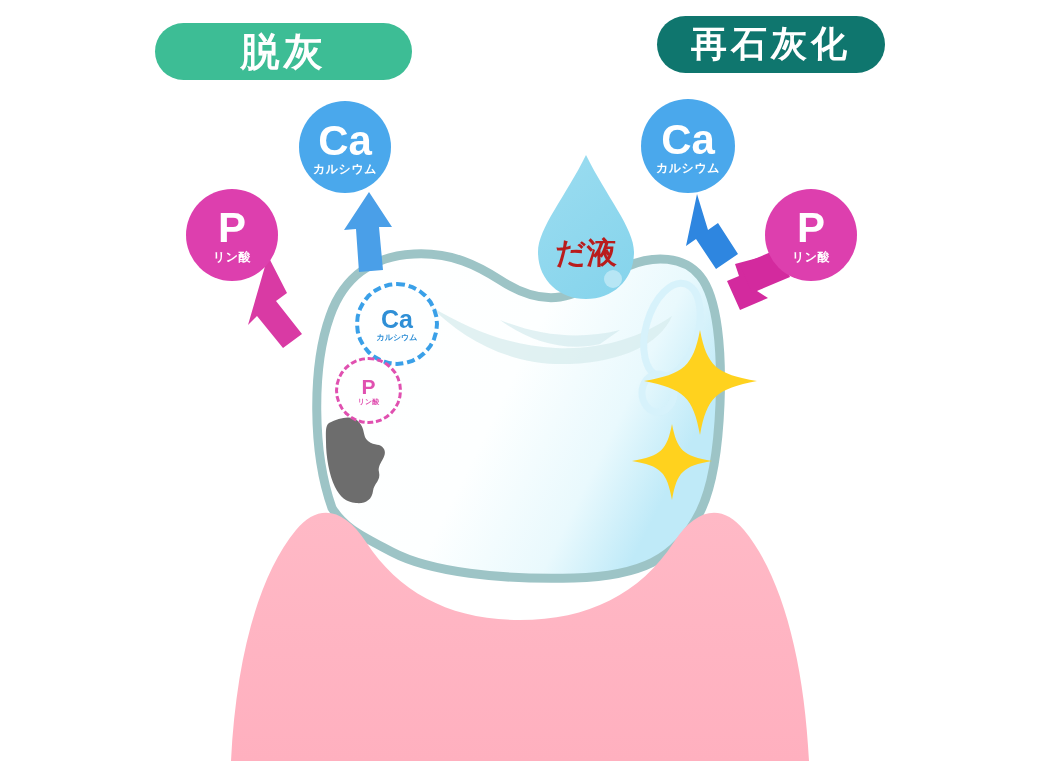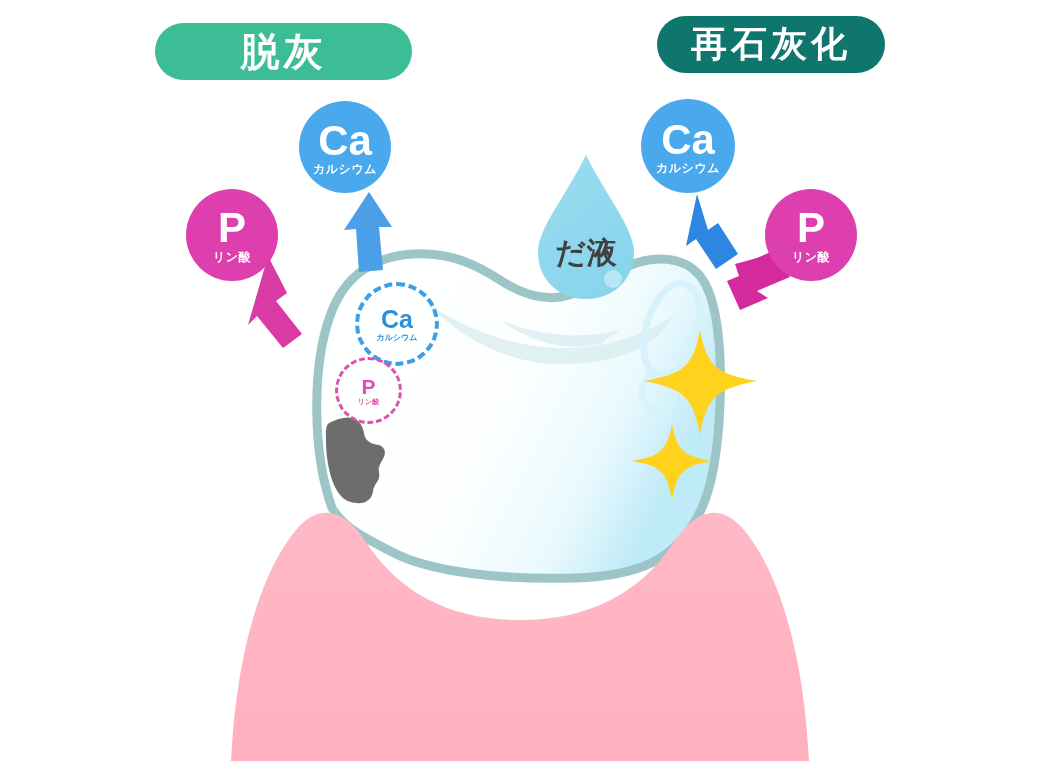--- a/index.html
+++ b/index.html
@@ -119,21 +119,21 @@
   #marker-p .sym { font-size: 21px; font-weight: bold; }
   #marker-p .sub { font-size: 7px; font-weight: bold; margin-top: 1px; }
 
   
   #drop-label {
     position: absolute;
     left: 539px;
     top: 233px;
     width: 95px;
     text-align: center;
-    color: #404040;
+    color: #b91c1c;
     font-size: 30px;
     font-weight: bold;
     letter-spacing: 1px;
     user-select: none;
     pointer-events: none;
   }
 </style>
 </head>
 <body>
 

